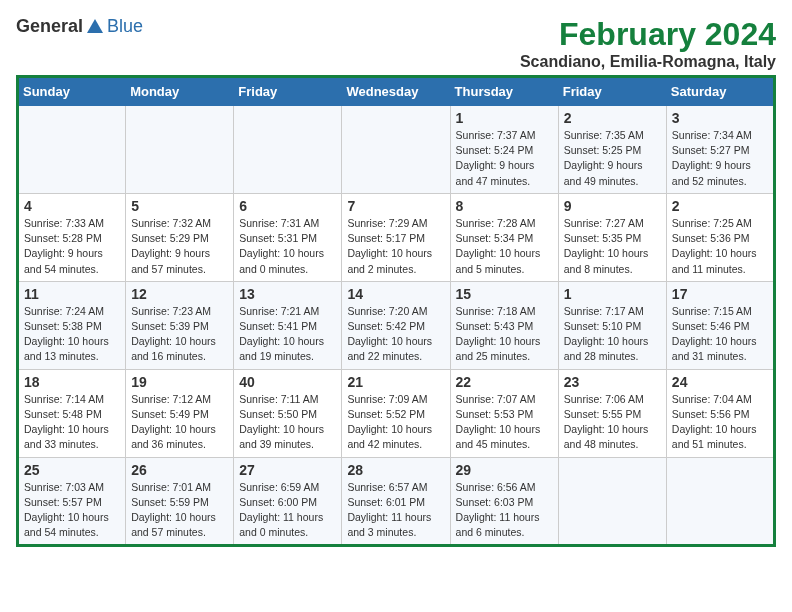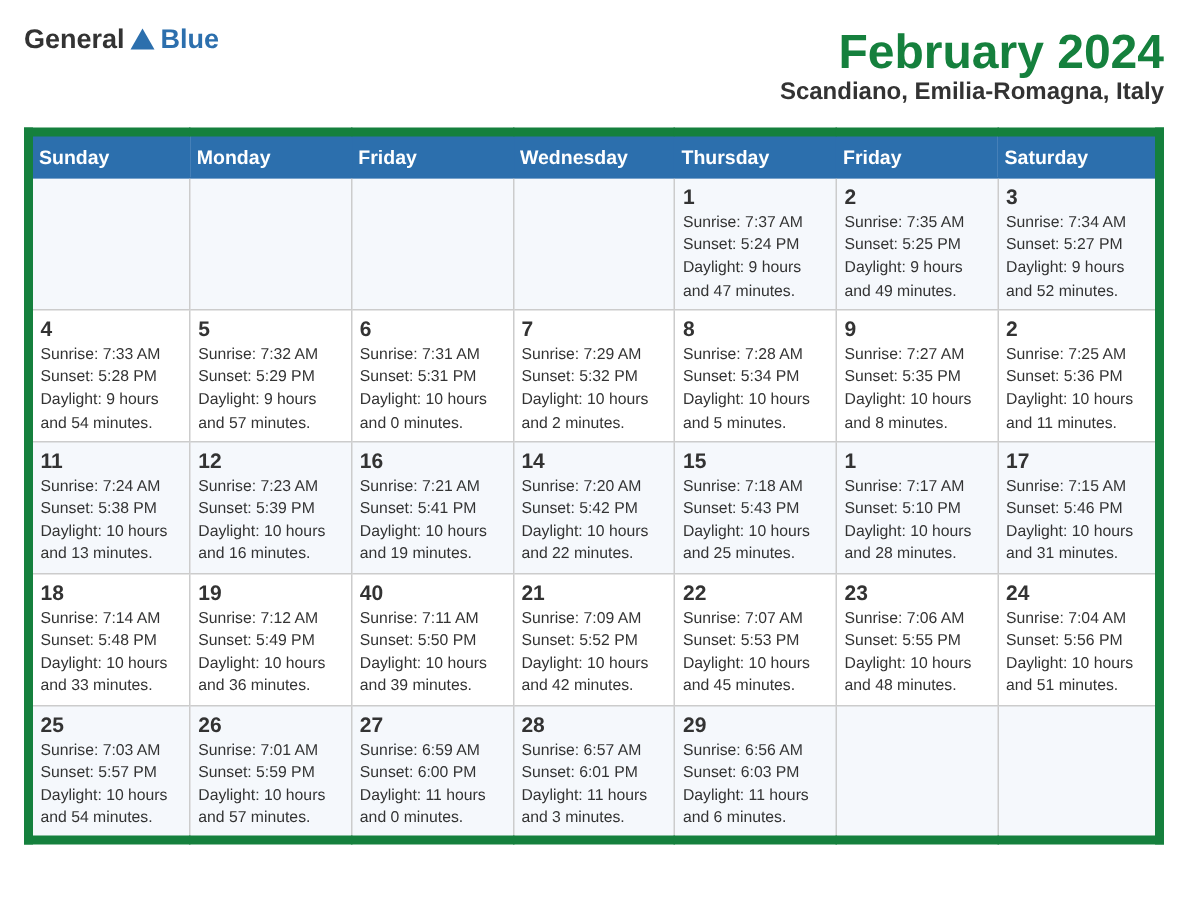--- a/index.html
+++ b/index.html
@@ -7,34 +7,34 @@
       font-family: Arial, sans-serif;
       background: #fff;
       width: 792px;
       min-height: 612px;
       padding: 16px;
     }
     .header-logo {
       display: flex;
       align-items: flex-start;
       justify-content: space-between;
-      margin-bottom: 14px;
+      margin-bottom: 4px;
     }
     .logo-area {
       display: flex;
       align-items: center;
     }
     .logo-text-general {
       font-size: 18px;
       font-weight: bold;
       color: #333;
     }
     .logo-text-blue {
       font-size: 18px;
-      font-weight: bold;
+      font-weight: normal;
       color: #2c6fad;
     }
     .logo-icon {
       width: 20px;
       height: 20px;
       margin-left: 2px;
       margin-right: 2px;
     }
     .title-area {
       text-align: right;
@@ -45,21 +45,21 @@
       color: #15803d;
     }
     .location-title {
       font-size: 16px;
       font-weight: bold;
       color: #333;
     }
     .calendar {
       width: 100%;
       border-collapse: collapse;
-      border: 6px solid #15803d;
+      border: 3px solid #15803d;
     }
     .calendar th {
       background-color: #2c6fad;
       color: white;
       padding: 6px 4px;
       font-size: 13px;
       text-align: left;
       border: 1px solid #2c6fad;
     }
     .calendar td {
@@ -171,21 +171,21 @@
         <td>
           <span class="day-num">6</span>
           <div class="day-info" style="white-space: pre-line;">Sunrise: 7:31 AM
 Sunset: 5:31 PM
 Daylight: 10 hours
 and 0 minutes.</div>
         </td>
         <td>
           <span class="day-num">7</span>
           <div class="day-info" style="white-space: pre-line;">Sunrise: 7:29 AM
-Sunset: 5:32 PM
+Sunset: 5:17 PM
 Daylight: 10 hours
 and 2 minutes.</div>
         </td>
         <td>
           <span class="day-num">8</span>
           <div class="day-info" style="white-space: pre-line;">Sunrise: 7:28 AM
 Sunset: 5:34 PM
 Daylight: 10 hours
 and 5 minutes.</div>
         </td>
@@ -213,21 +213,21 @@
 and 13 minutes.</div>
         </td>
         <td>
           <span class="day-num">12</span>
           <div class="day-info" style="white-space: pre-line;">Sunrise: 7:23 AM
 Sunset: 5:39 PM
 Daylight: 10 hours
 and 16 minutes.</div>
         </td>
         <td>
-          <span class="day-num">16</span>
+          <span class="day-num">13</span>
           <div class="day-info" style="white-space: pre-line;">Sunrise: 7:21 AM
 Sunset: 5:41 PM
 Daylight: 10 hours
 and 19 minutes.</div>
         </td>
         <td>
           <span class="day-num">14</span>
           <div class="day-info" style="white-space: pre-line;">Sunrise: 7:20 AM
 Sunset: 5:42 PM
 Daylight: 10 hours

